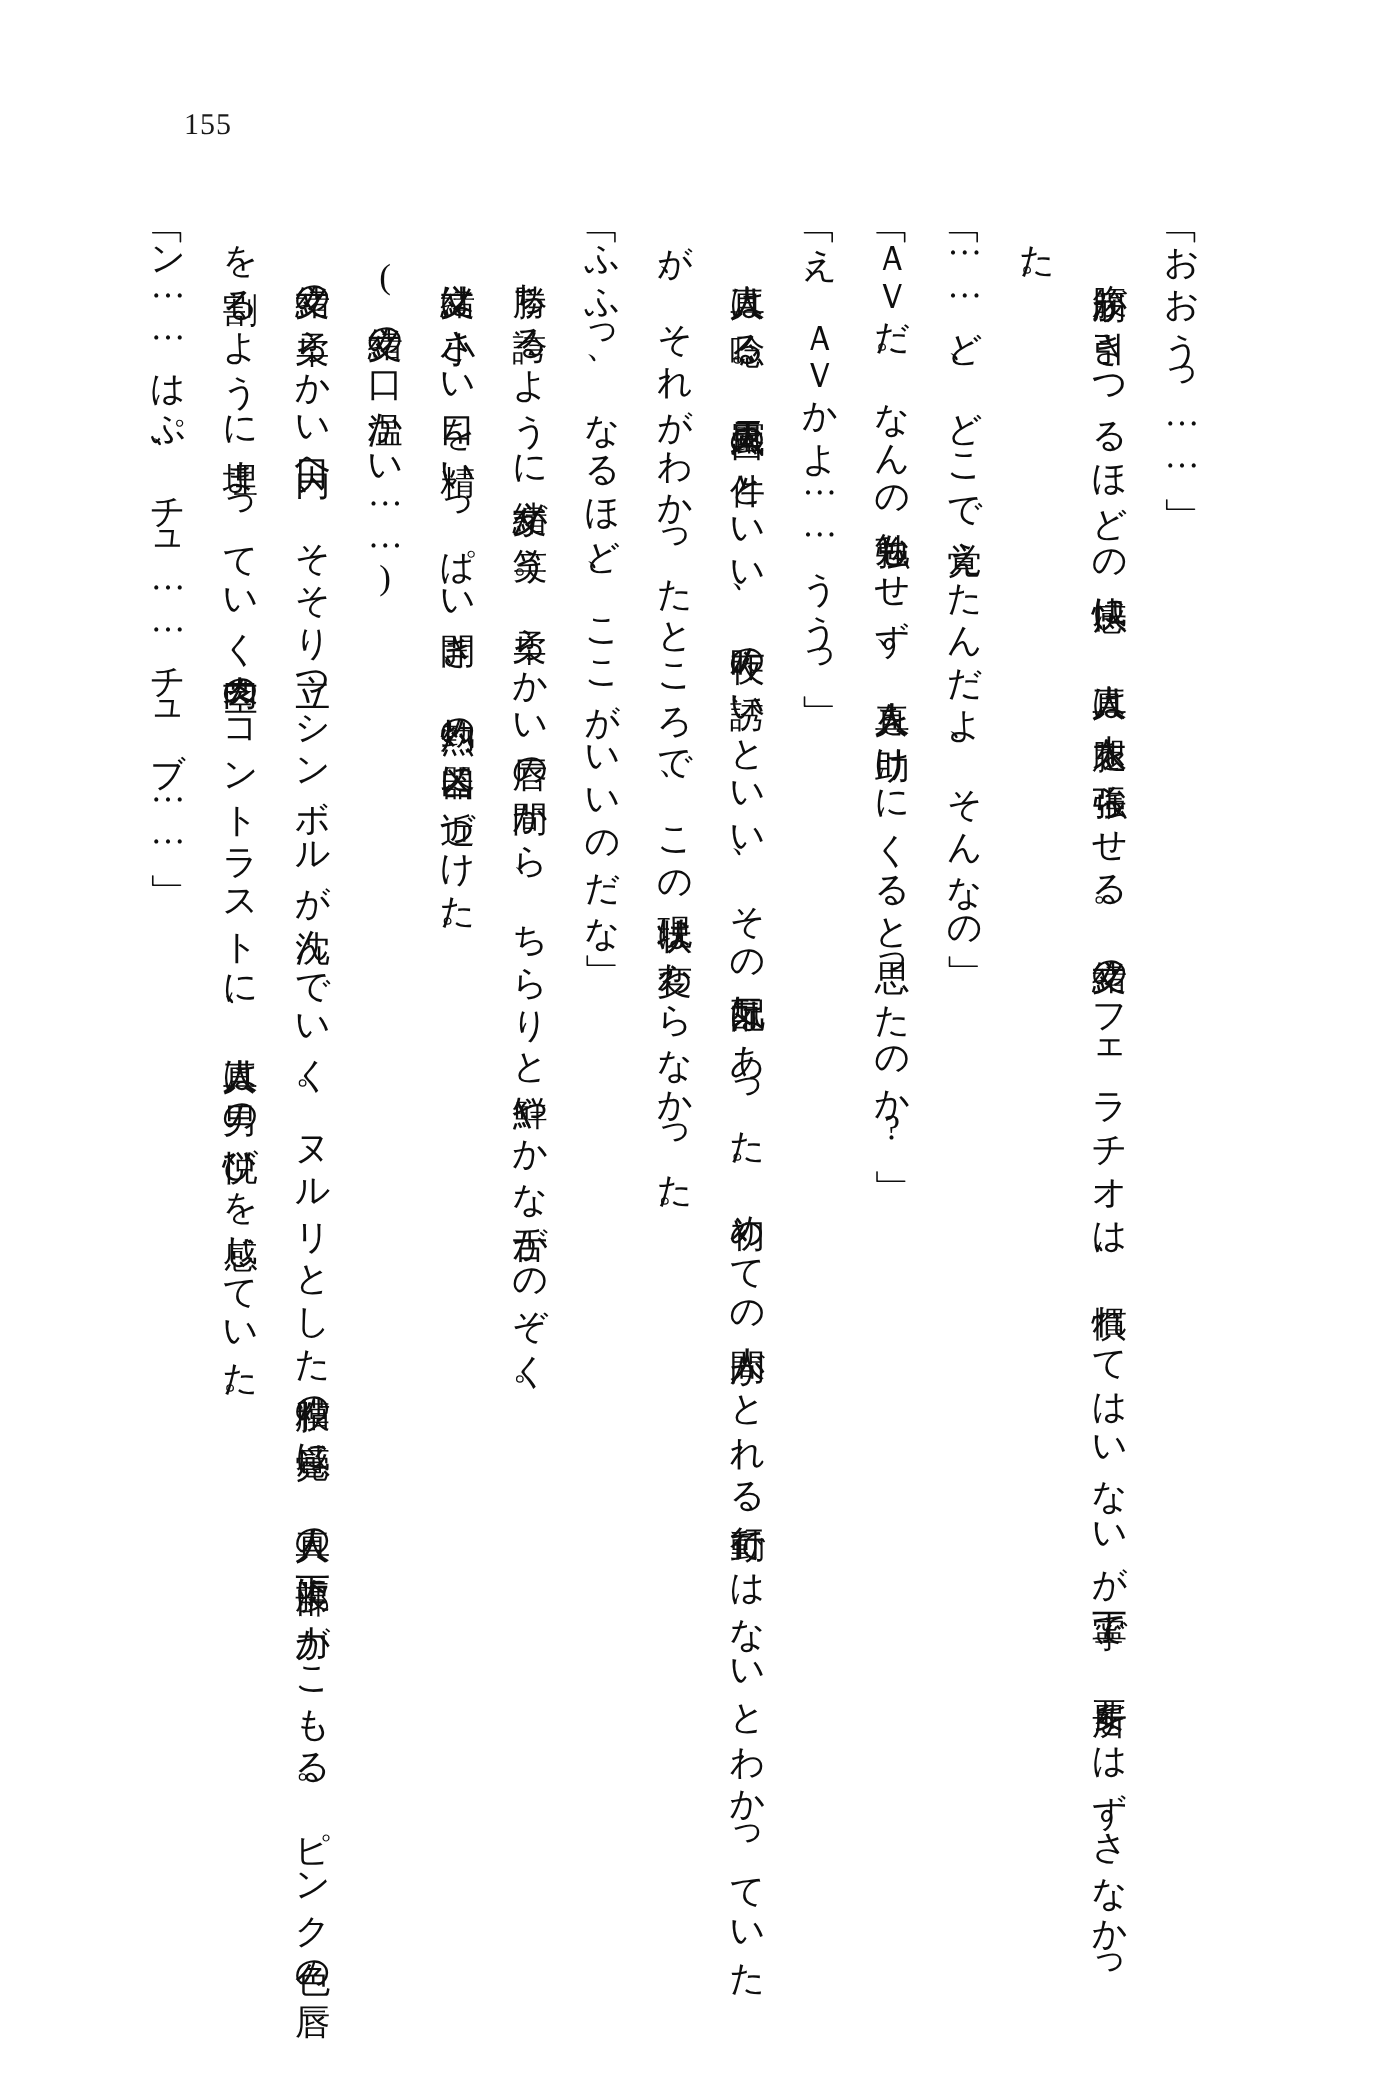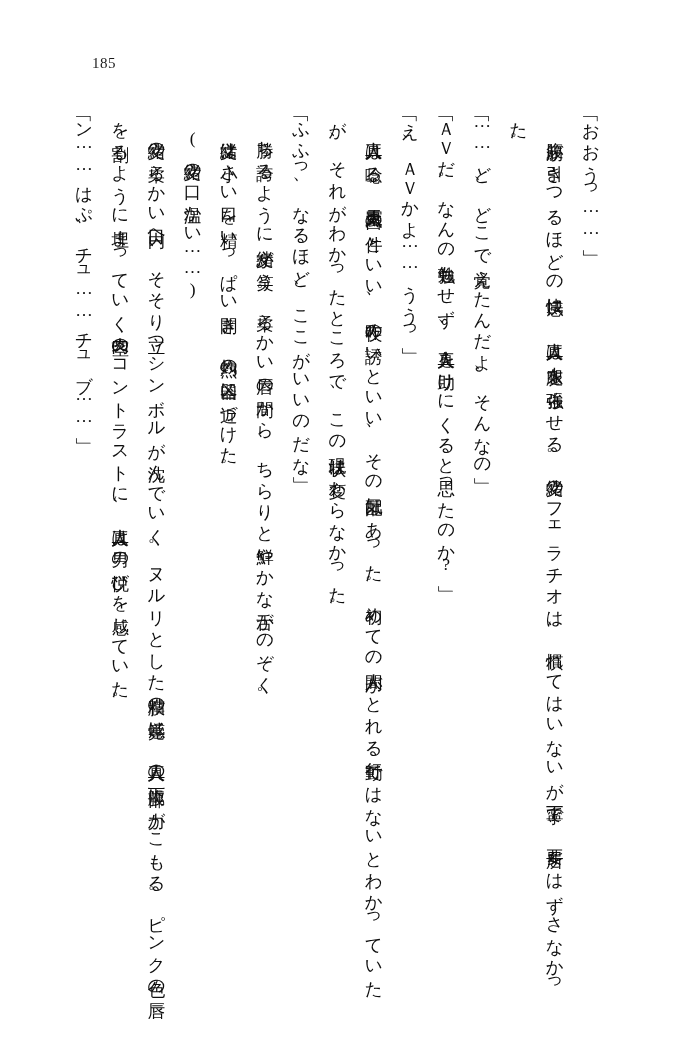--- a/index.html
+++ b/index.html
@@ -52,21 +52,21 @@
   }
   .para.indent {
     text-indent: 1em;
   }
 </style>
 </head>
 <body>
 
 <div id="page">
 
-  <div id="page-number">185</div>
+  <div id="page-number">155</div>
 
   <div id="text-block">
       <p class="para">「おおうっ……」</p>
       <p class="para indent">腹筋が引きつるほどの快感に、真人は太腿を強張らせる。文緒のフェラチオは、慣れてはいないが丁寧で、要所をはずさなかった。</p>
       <p class="para">「……ど、どこで覚えたんだよ、そんなの」</p>
       <p class="para">「ＡＶだ。なんの勉強もせず、真人を助けにくると思ったのか?」</p>
       <p class="para">「え、ＡＶかよ……ううっ」</p>
       <p class="para indent">真人は唸る。露天風呂の件といい、昨夜の誘いといい、その気配はあった。初めての人間がとれる行動ではないとわかっていたが、それがわかったところで、この現状は変わらなかった。</p>
       <p class="para">「ふふっ、なるほど、ここがいいのだな」</p>
       <p class="para indent">勝ち誇るように文緒が笑う。柔らかい唇の間から、ちらりと鮮やかな舌がのぞく。</p>

